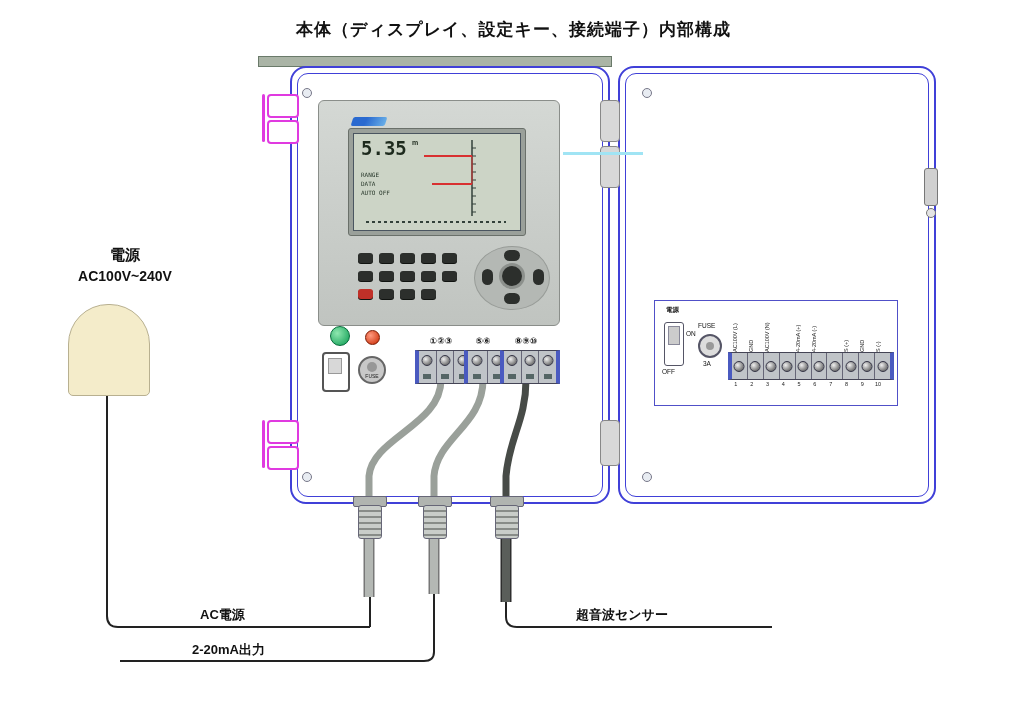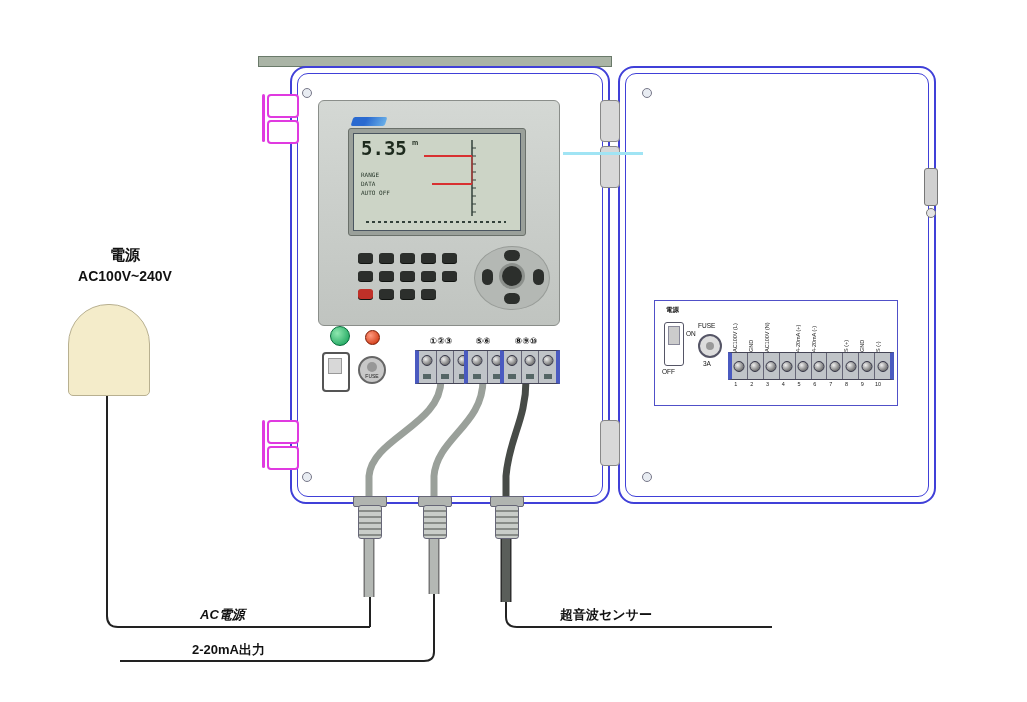--- a/index.html
+++ b/index.html
@@ -49,20 +49,21 @@
           border-left:4px solid #4a5ac0;border-right:4px solid #4a5ac0;display:flex;z-index:3;}
   .vlab{position:absolute;width:40px;height:8px;font-size:5.5px;line-height:8px;color:#222;white-space:nowrap;
         transform:rotate(-90deg);transform-origin:0 100%;z-index:3;}
   .tnum{position:absolute;top:381px;width:15.8px;text-align:center;font-size:5.5px;color:#222;z-index:3;}
 </style>
 </head>
 <body>
 
 <div id="canvas">
 
+  <div id="title" class="abs">本体（ディスプレイ、設定キー、接続端子）内部構成</div>
 
   <div class="abs z5" style="left:40px;top:246px;width:170px;text-align:center;font-size:15px;font-weight:bold;">電源</div>
   <div class="abs z5" style="left:40px;top:268px;width:170px;text-align:center;font-size:14px;font-weight:bold;">AC100V~240V</div>
   <div class="abs z3" style="left:68px;top:304px;width:80px;height:90px;background:#f4ecca;border:1px solid #b8b090;border-radius:40px 40px 5px 5px;"></div>
 
   <div class="abs z1" style="left:258px;top:56px;width:352px;height:9px;background:#aab4a6;border:1px solid #6a7a6a;"></div>
 
   <div class="abs box z1" style="left:290px;top:66px;width:316px;height:434px;"></div>
 
   <div class="abs box z1" style="left:618px;top:66px;width:314px;height:434px;"></div>
@@ -277,17 +278,17 @@
   <div class="tnum" style="left:743.8px;">2</div>
   <div class="tnum" style="left:759.6px;">3</div>
   <div class="tnum" style="left:775.4px;">4</div>
   <div class="tnum" style="left:791.2px;">5</div>
   <div class="tnum" style="left:807px;">6</div>
   <div class="tnum" style="left:822.8px;">7</div>
   <div class="tnum" style="left:838.6px;">8</div>
   <div class="tnum" style="left:854.4px;">9</div>
   <div class="tnum" style="left:870.2px;">10</div>
 
-  <div class="blabel" style="left:200px;top:606px;font-style:italic;">AC電源</div>
+  <div class="blabel" style="left:200px;top:606px;">AC電源</div>
   <div class="blabel" style="left:192px;top:641px;">2-20mA出力</div>
-  <div class="blabel" style="left:560px;top:606px;text-align:right;">超音波センサー</div>
+  <div class="blabel" style="left:576px;top:606px;text-align:right;">超音波センサー</div>
 
 </div>
 
 </body></html>

